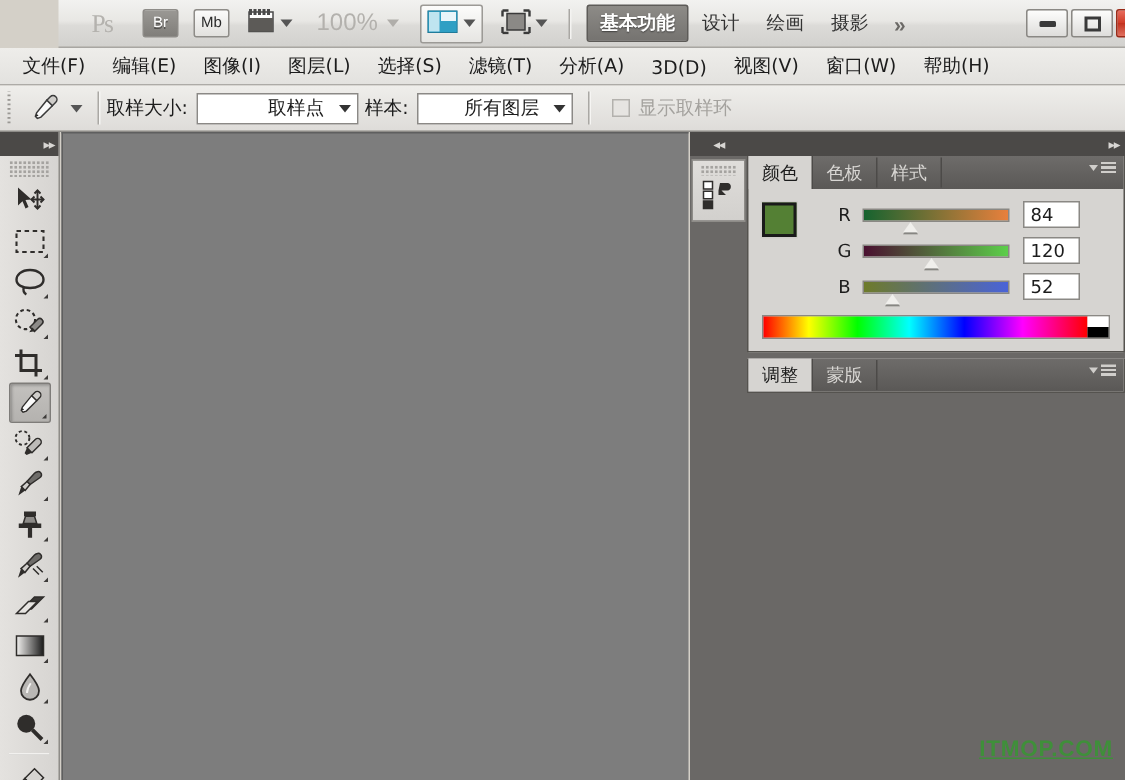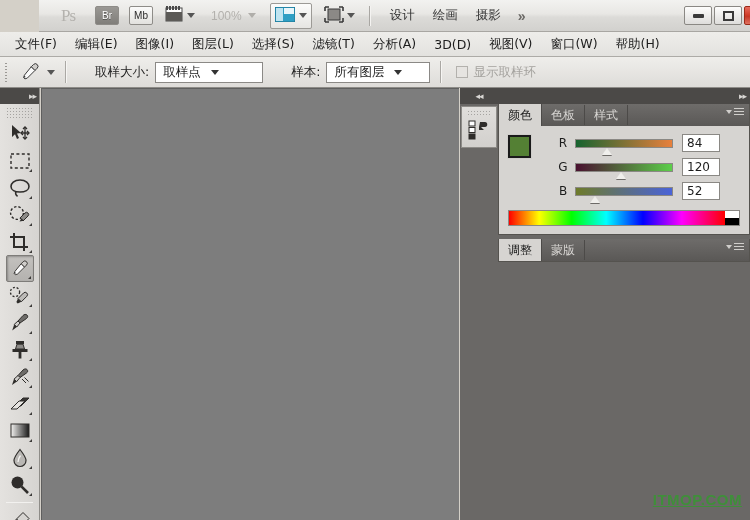--- a/index.html
+++ b/index.html
@@ -51,21 +51,21 @@
   }
   .arrow-d {
     width: 0; height: 0;
     border-left: 4px solid transparent;
     border-right: 4px solid transparent;
     border-top: 5px solid #555;
   }
   .arrow-d.dim { border-top-color: #b0aeaa; }
 
   .zoomlabel {
-    margin-left: 16px; color: #b3b1ad; font-size: 12px;
+    margin-left: 16px; color: #b3b1ad; font-size: 16px;
   }
   .screenmode {
     margin-left: 14px;
     display: flex; align-items: center; gap: 4px;
     padding: 3px 4px;
     border: 1px solid #9c9a96;
     border-radius: 2px;
     background: linear-gradient(to bottom,#fcfcfb,#e6e5e2);
   }
 
@@ -139,27 +139,27 @@
   }
   .opt-tool-icon {
     width: 24px; height: 22px;
     display: flex; align-items: center; justify-content: center;
   }
   .opt-sep {
     margin-left: 10px; width: 2px; height: 22px;
     border-left: 1px solid #aaa8a4; border-right: 1px solid #f6f5f3;
   }
   .opt-label {
-    margin-left: 28px; font-size: 12.5px; color: #1c1c1c;
+    margin-left: 4px; font-size: 12.5px; color: #1c1c1c;
     font-family: "DejaVu Sans", sans-serif; white-space: nowrap;
   }
   .opt-select {
     margin-left: 6px; height: 21px;
     background: #fff; border: 1px solid #8b8986;
-    display: flex; align-items: center; justify-content: flex-start;
+    display: flex; align-items: center; justify-content: flex-end;
     padding: 0 4px 0 7px; font-size: 12.5px; color: #1c1c1c;
     font-family: "DejaVu Sans", sans-serif;
   }
   .opt-select .arrow-d { margin-left: 10px; border-top-color:#333; }
   .opt-check {
     margin-left: 14px; display: flex; align-items: center; gap: 5px;
     color: #a4a29e; font-size: 12.5px;
     font-family: "DejaVu Sans", sans-serif;
   }
   .cbox {
@@ -389,20 +389,21 @@
               <path d="M19,16 L19,12 M19,16 L15,16"></path>
           </g>
         </svg>
       </span>
       <span class="arrow-d"></span>
     </div>
 
     <div class="tb-sep"></div>
 
     <div class="workspaces">
+      <div class="ws active">基本功能</div>
       <div class="ws">设计</div>
       <div class="ws">绘画</div>
       <div class="ws">摄影</div>
       <div class="ws-more">»</div>
     </div>
 
     <div class="wincontrols">
       <div class="wc">
         <span class="mini"></span>
       </div>

